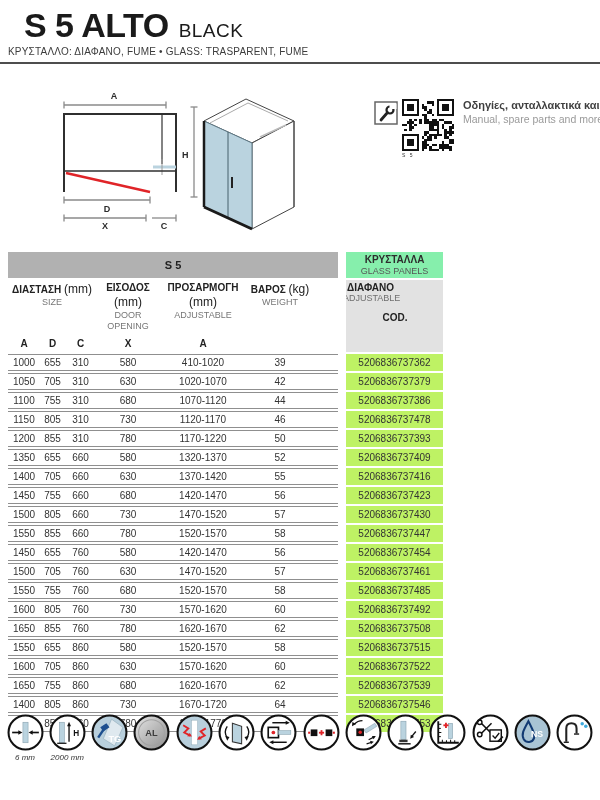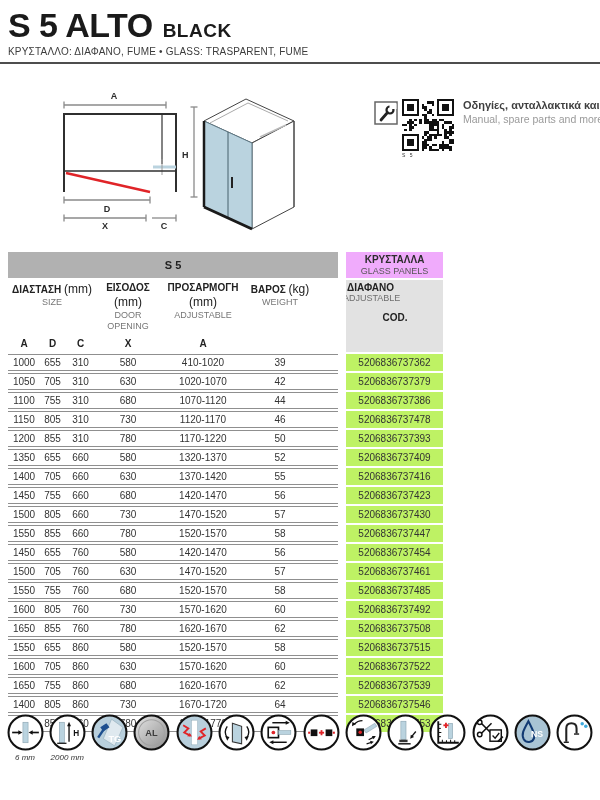--- a/index.html
+++ b/index.html
@@ -1,22 +1,22 @@
 <!DOCTYPE html>
 <html><head>
 <meta charset="utf-8">
 <style>
   html,body{margin:0;padding:0;}
   body{width:600px;height:800px;background:#fff;position:relative;overflow:hidden;
        font-family:"Liberation Sans",sans-serif;color:#2b2b2b;}
   
   .hdr{position:absolute;left:8px;top:6px;width:584px;}
-  .titleline{display:flex;align-items:baseline;gap:10px;}
+  .titleline{display:flex;align-items:baseline;gap:10px;margin-left:16px;}
   .title{font-size:34px;font-weight:bold;letter-spacing:-.5px;color:#1a1a1a;}
-  .variant{font-size:19px;font-weight:bold;color:#1a1a1a;letter-spacing:.5px;}
+  .variant{font-size:19px;font-weight:normal;color:#1a1a1a;letter-spacing:.5px;}
   .subtitle{font-size:10px;color:#3c3c3c;margin-top:1px;letter-spacing:.2px;}
   .rule{position:absolute;left:0;top:62px;width:600px;height:0;border-top:2px solid #4d4d4d;}
   
   .plan{position:absolute;left:50px;top:88px;}
   .iso{position:absolute;left:182px;top:85px;}
   svg text{font-family:"Liberation Sans",sans-serif;}
   
   .qrrow{position:absolute;left:374px;top:99px;display:flex;align-items:flex-start;}
   .wrenchbox{margin-top:2px;}
   .qrwrap{margin-left:4px;display:flex;flex-direction:column;}
@@ -24,21 +24,21 @@
   .qrtext{margin-left:9px;width:140px;overflow:hidden;}
   .qrtext .gr{font-size:11px;font-weight:bold;color:#3f3f3f;white-space:nowrap;}
   .qrtext .en{font-size:10.5px;color:#9a9a9a;margin-top:2px;white-space:nowrap;}
   
   .tblwrap{position:absolute;left:8px;top:250px;}
   table{border-collapse:separate;border-spacing:0 2px;table-layout:fixed;width:435px;}
   td{padding:0;text-align:center;vertical-align:middle;font-size:10px;color:#333;}
   col.cA{width:32px}col.cD{width:25px}col.cC{width:31px}col.cX{width:64px}
   col.cJ{width:86px}col.cW{width:92px}col.cS{width:8px}col.cCod{width:97px}
   .grp{background:#b1b1b1;font-weight:bold;height:26px;font-size:11px;color:#222;}
-  .gph{background:#f0abfc;height:18px;line-height:1.2;}
+  .gph{background:#86efac;height:18px;line-height:1.2;}
   .gph .l1{font-weight:bold;font-size:10px;color:#2d2d2d;}
   .gph .l2{font-size:9px;color:#565656;}
   .h2{height:31px;line-height:1.25;vertical-align:top;padding-top:2px;}
   .h2 .gr{font-weight:bold;font-size:10px;color:#222;}
   .h2 .gr .unit{font-weight:normal;font-size:12px;}
   .h2 .en{font-size:9px;color:#767676;}
   .h3{height:18px;font-weight:bold;font-size:10px;color:#222;}
   .wpad{padding-right:24px;}
   .glasscell{background:#e2e2e2;text-align:left;vertical-align:top;overflow:hidden;padding:2px 0 1px 1px;margin-left:46px;}
   .glasscell .t1{font-weight:bold;font-size:10px;color:#222;}

